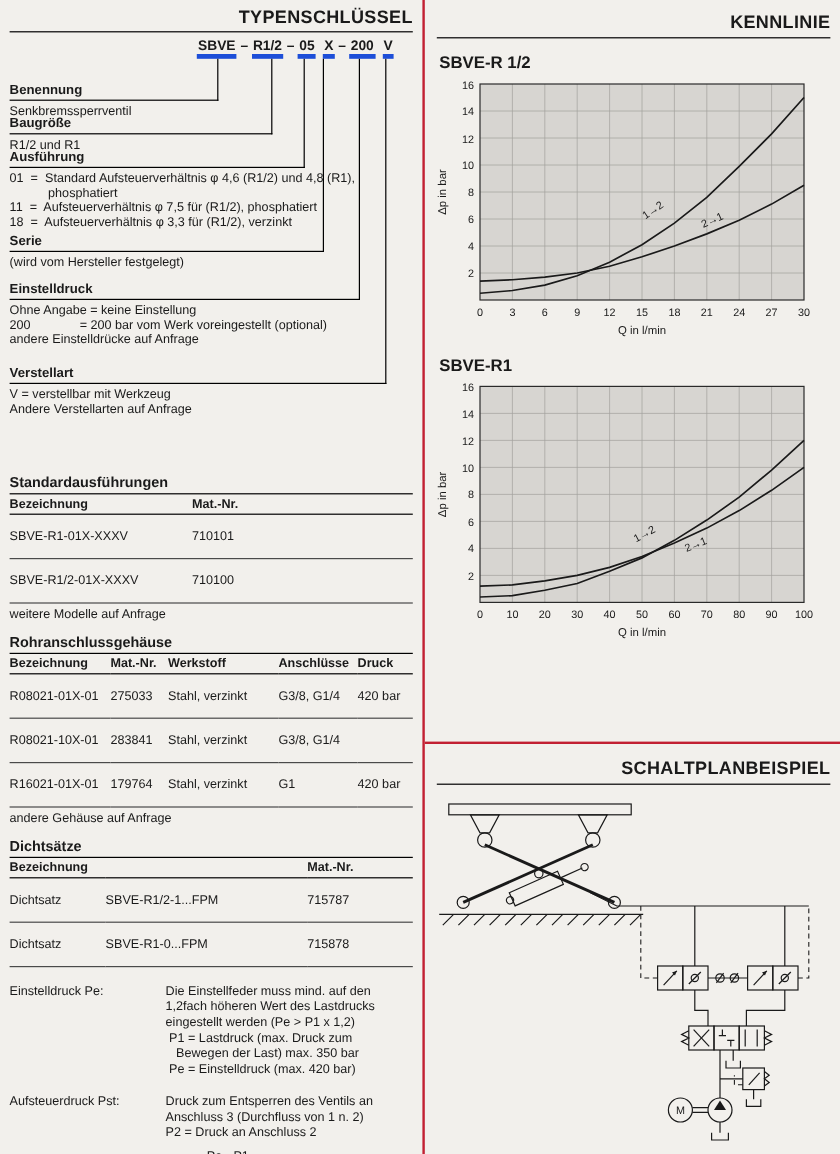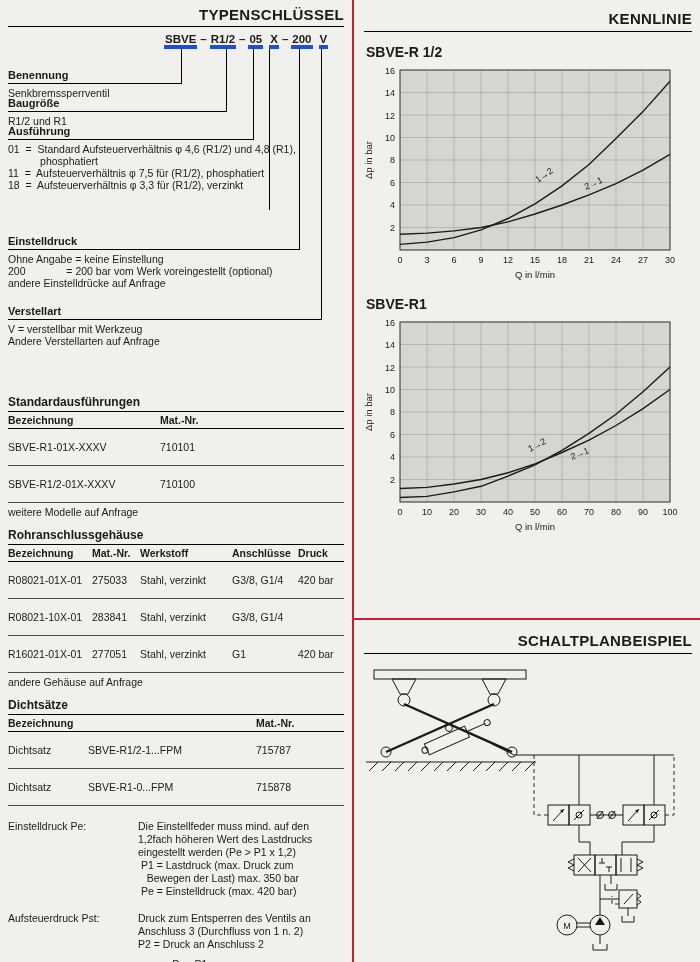--- a/index.html
+++ b/index.html
@@ -106,20 +106,25 @@
 
       <div class="tk-section" style="top:92px;">
         <div class="tk-label">Ausführung</div>
         <div class="tk-rule" style="width:246px;"></div>
         <div class="tk-line">01  =  Standard Aufsteuerverhältnis φ 4,6 (R1/2) und 4,8 (R1),</div>
         <div class="tk-line">           phosphatiert</div>
         <div class="tk-line">11  =  Aufsteuerverhältnis φ 7,5 für (R1/2), phosphatiert</div>
         <div class="tk-line">18  =  Aufsteuerverhältnis φ 3,3 für (R1/2), verzinkt</div>
       </div>
 
+      <div class="tk-section" style="top:162px;">
+        <div class="tk-label">Serie</div>
+        <div class="tk-rule" style="width:262px;"></div>
+        <div class="tk-line">(wird vom Hersteller festgelegt)</div>
+      </div>
 
       <div class="tk-section" style="top:202px;">
         <div class="tk-label">Einstelldruck</div>
         <div class="tk-rule" style="width:292px;"></div>
         <div class="tk-line">Ohne Angabe = keine Einstellung</div>
         <div class="tk-line">200              = 200 bar vom Werk voreingestellt (optional)</div>
         <div class="tk-line">andere Einstelldrücke auf Anfrage</div>
       </div>
 
       <div class="tk-section" style="top:272px;">
@@ -183,21 +188,21 @@
         </tr>
         <tr>
           <td>R08021-10X-01</td>
           <td>283841</td>
           <td>Stahl, verzinkt</td>
           <td>G3/8, G1/4</td>
           <td></td>
         </tr>
         <tr>
           <td>R16021-01X-01</td>
-          <td>277051</td>
+          <td>179764</td>
           <td>Stahl, verzinkt</td>
           <td>G1</td>
           <td>420 bar</td>
         </tr>
       </tbody>
     </table>
     <div class="note">andere Gehäuse auf Anfrage</div>
 
     <div class="sec-title">Dichtsätze</div>
     <table>

